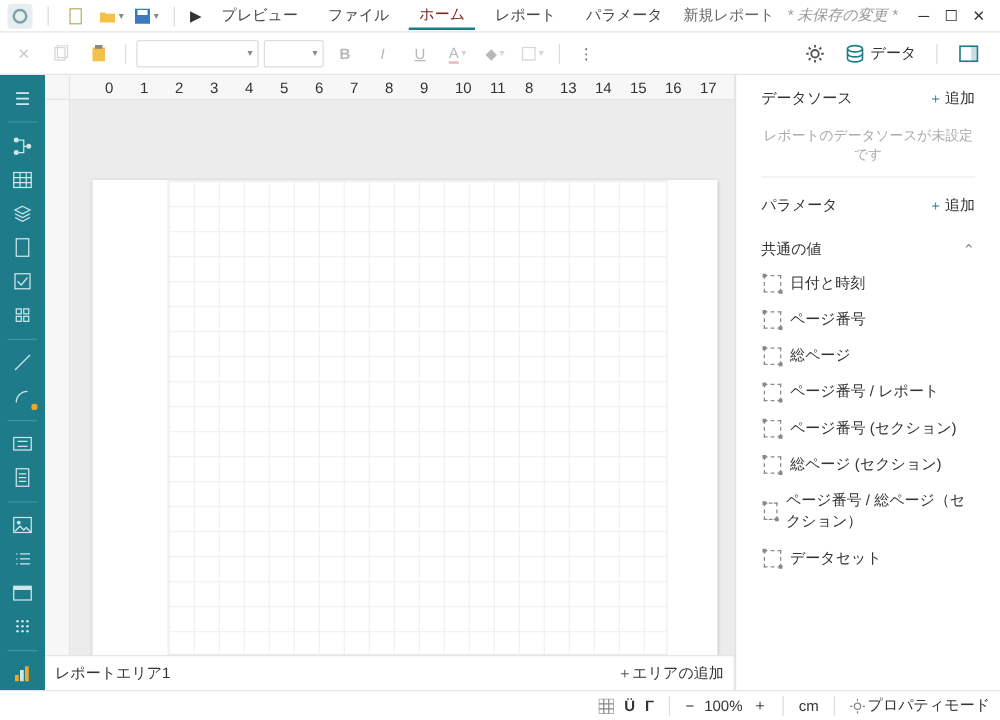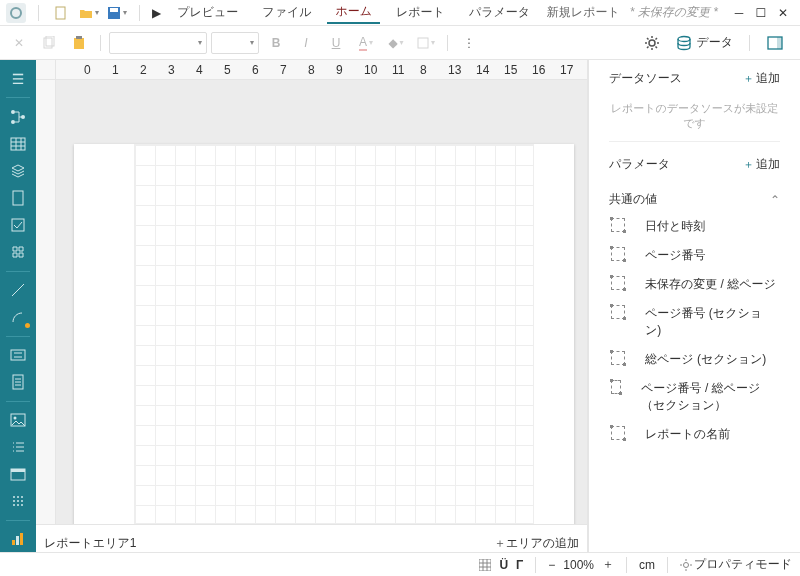--- a/index.html
+++ b/index.html
@@ -26,33 +26,33 @@
 .canvaswrap{flex:1;display:flex;flex-direction:column;min-width:0;border-right:1px solid #e5e5e5}
 .rulerrow{height:20px;display:flex;background:#f7f7f7;border-bottom:1px solid #e5e5e5}
 .rcorner{width:20px;border-right:1px solid #e5e5e5}
 .hruler{flex:1;position:relative;font-size:9px;color:#888;overflow:hidden}
 .hruler span{position:absolute;top:3px}
 .stage{flex:1;display:flex;min-height:0}
 .vruler{width:20px;background:#f7f7f7;border-right:1px solid #e5e5e5}
 .scrollarea{flex:1;overflow:auto;background:#ececec;position:relative}
 .page{margin:28px 18px 18px 18px;width:500px;height:660px;background:#fff;box-shadow:0 1px 3px rgba(0,0,0,.2)}
 .grid{margin:64px 60px;width:400px;height:380px;background-image:linear-gradient(#eee 1px,transparent 1px),linear-gradient(90deg,#eee 1px,transparent 1px);background-size:20px 20px;border:1px solid #eee}
-.areabar{height:28px;border-top:1px solid #e5e5e5;display:flex;align-items:flex-end;padding:0 8px;color:#666}
+.areabar{height:28px;border-top:1px solid #e5e5e5;display:flex;align-items:center;padding:0 8px;color:#666}
 .areabar .spc{flex:1}
 .rightpanel{width:212px;display:flex;flex-direction:column;border-left:1px solid #e5e5e5}
 .rptabs{height:34px;display:flex;align-items:center;justify-content:flex-end;padding:0 6px;border-bottom:1px solid #e5e5e5;gap:8px}
 .rptabs .tab{display:flex;align-items:center;gap:4px;color:#1e7b8a;padding:4px 4px;cursor:pointer}
 .rptabs .tab.ic{color:#666}
 .rpbody{flex:1;overflow:auto;padding:6px 20px}
 .sect{margin-bottom:10px}
 .secthdr{display:flex;align-items:center;color:#1e7b8a;padding:4px 0;font-size:12px}
 .secthdr .spc{flex:1}
 .addlnk{color:#1e7b8a;display:flex;align-items:center;gap:2px;cursor:pointer;font-size:11px}
 .empty{color:#aaa;font-size:11px;text-align:center;padding:10px 0;border-bottom:1px solid #eee}
-.cvrow{display:flex;align-items:flex-start;gap:20px;padding:6px 2px;color:#555;cursor:pointer}
+.cvrow{display:flex;align-items:center;gap:7px;padding:6px 2px;color:#555;cursor:pointer}
 .cvrow .gl{width:14px;height:14px;border:1px dashed #888;position:relative}
 .cvrow .gl::before,.cvrow .gl::after{content:"";position:absolute;width:3px;height:3px;background:#888}
 .cvrow .gl::before{left:-2px;top:-2px}.cvrow .gl::after{right:-2px;bottom:-2px}
 .statusbar{height:24px;border-top:1px solid #e5e5e5;display:flex;align-items:center;justify-content:flex-end;padding:0 8px;gap:8px;color:#666;font-size:11px}
 .sbtn{cursor:pointer;display:flex;align-items:center;gap:2px}
 svg{display:block}
 .caret{font-size:8px;color:#888;margin-left:2px}
 .flex{display:flex;align-items:center}
 </style>
 </head>
@@ -353,37 +353,41 @@
               <div class="cvrow">
                 <span class="gl"></span>
                 <span>日付と時刻</span>
               </div>
               <div class="cvrow">
                 <span class="gl"></span>
                 <span>ページ番号</span>
               </div>
               <div class="cvrow">
                 <span class="gl"></span>
-                <span>未保存の変更 / 総ページ</span>
+                <span>総ページ</span>
+              </div>
+              <div class="cvrow">
+                <span class="gl"></span>
+                <span>ページ番号 / レポート</span>
               </div>
               <div class="cvrow">
                 <span class="gl"></span>
                 <span>ページ番号 (セクション)</span>
               </div>
               <div class="cvrow">
                 <span class="gl"></span>
                 <span>総ページ (セクション)</span>
               </div>
               <div class="cvrow">
                 <span class="gl"></span>
                 <span>ページ番号 / 総ページ（セクション）</span>
               </div>
               <div class="cvrow">
                 <span class="gl"></span>
-                <span>レポートの名前</span>
+                <span>データセット</span>
               </div>
             </div>
         </div>
 
       </div>
     </div>
 
   </div>
 
   <div class="statusbar">

